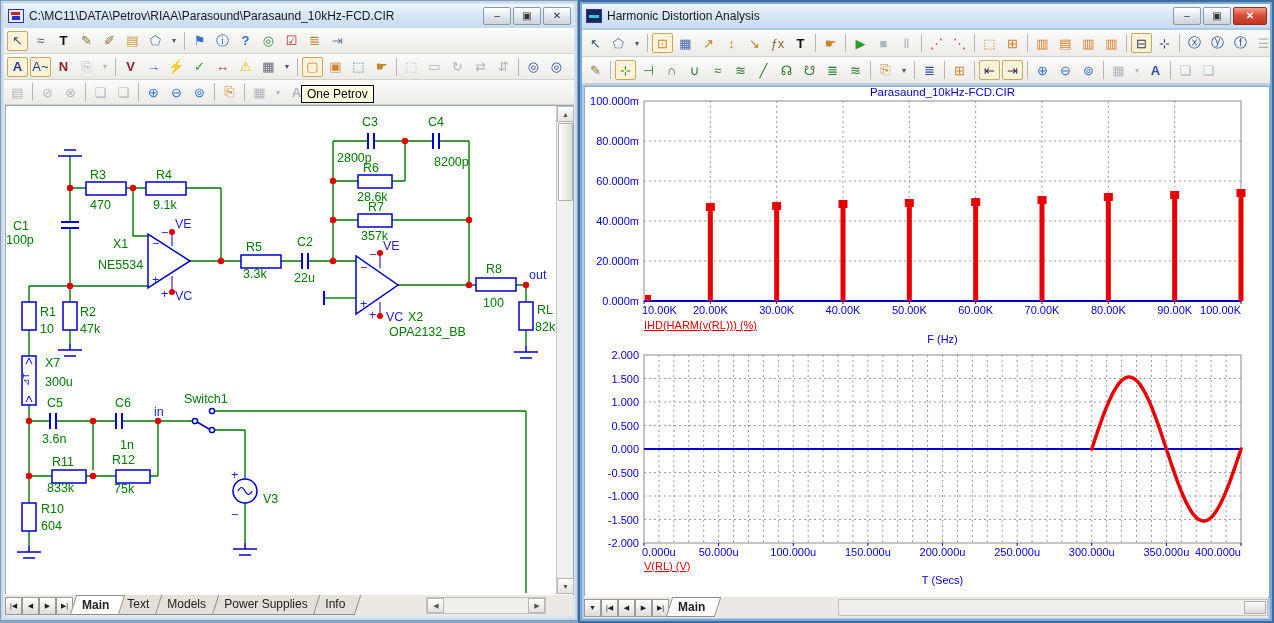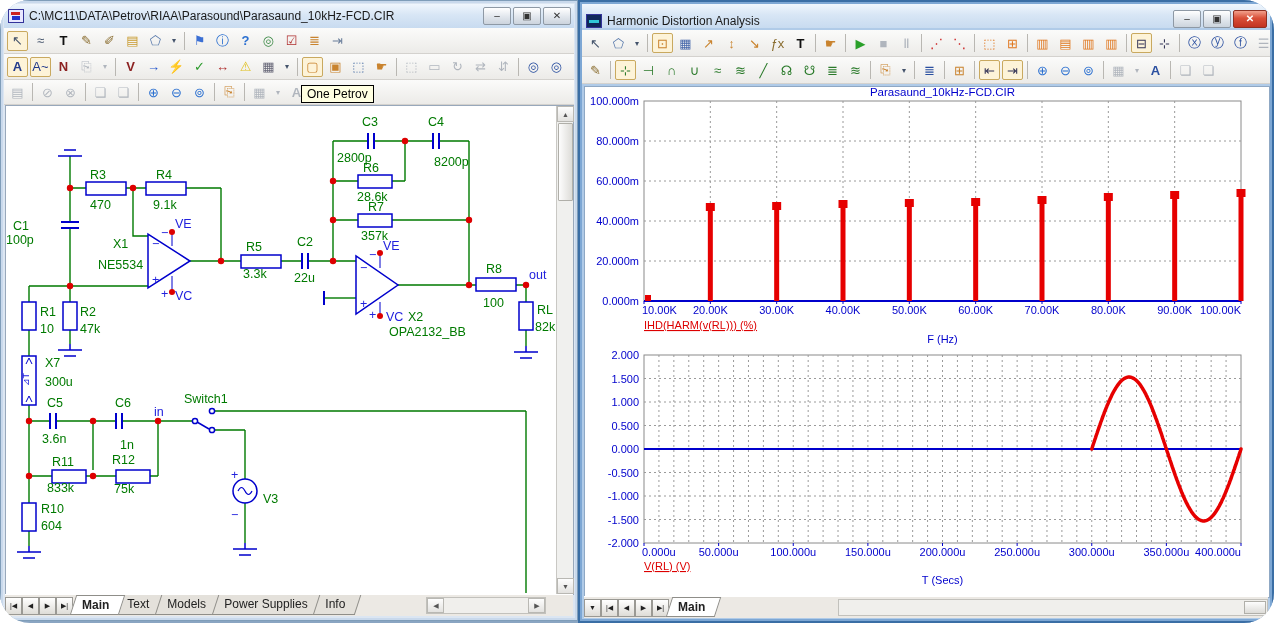--- a/index.html
+++ b/index.html
@@ -1,17 +1,17 @@
 <!DOCTYPE html>
 <html><head>
 <meta charset="utf-8">
 <style>
   * { margin:0; padding:0; box-sizing:border-box; }
   html,body { font-family:"Liberation Sans", sans-serif; }
-  .screen { position:relative; width:1274px; height:623px; background:#8aa5c2; overflow:hidden;border-radius:30px; }
+  .screen { position:relative; width:1274px; height:623px; background:#8aa5c2; overflow:hidden; }
   .window { position:absolute; }
   
   .win-left { left:0; top:0; width:578px; height:621px; background:#dce6f2; border:1px solid #7f9db9; box-shadow:inset 0 0 0 2px #c9d9ec; }
   .win-right { left:578px; top:0; width:696px; height:623px; background:#b0cbe8; border:2px solid #3a6ea5; box-shadow:inset 0 0 0 2px #7da7d4; }
   .titlebar { position:absolute; left:3px; right:3px; top:3px; height:24px; display:flex; align-items:center;
     background:linear-gradient(#f0f6fd,#d8e6f5 45%,#c8dbf0); font-size:12px; color:#1a1a1a; padding-left:4px; }
   .titlebar .wicon { width:16px; height:14px; margin-right:5px; border:1px solid #33339a; background:#e8e8ff; position:relative; flex:0 0 auto; }
   .wicon.sch::before { content:""; position:absolute; left:2px; top:2px; width:9px; height:3px; background:#cc2222; }
   .wicon.sch::after { content:""; position:absolute; left:3px; bottom:2px; width:8px; height:4px; background:#2233cc; }
   .wicon.ana { background:#10285a; }
@@ -310,21 +310,21 @@
           <div class="tab"><span>Info</span></div>
         </span>
       <div class="hscroll" style="margin-left:68px;max-width:120px;">
         <div class="sbtn" style="left:0;top:0;height:15px;line-height:13px;">◀</div>
         <div class="sbtn" style="left:auto;right:0;top:0;height:15px;line-height:13px;">▶</div>
       </div>
     </div>
   </div>
 
   <div class="window win-right">
-    <div class="titlebar" style="left:2px;right:2px;top:2px;align-items:flex-end;">
+    <div class="titlebar" style="left:2px;right:2px;top:2px;">
       <span class="wicon ana"></span>
       <span class="title-text">Harmonic Distortion Analysis</span>
       <span class="winbtns">
         <span class="wbtn">–</span>
         <span class="wbtn">▣</span>
         <span class="wbtn close-red">✕</span>
       </span>
     </div>
     <div class="toolbar" id="rtb1" style="left:2px;right:2px;top:28px;height:27px;">
         <div class="ticon">↖</div>

